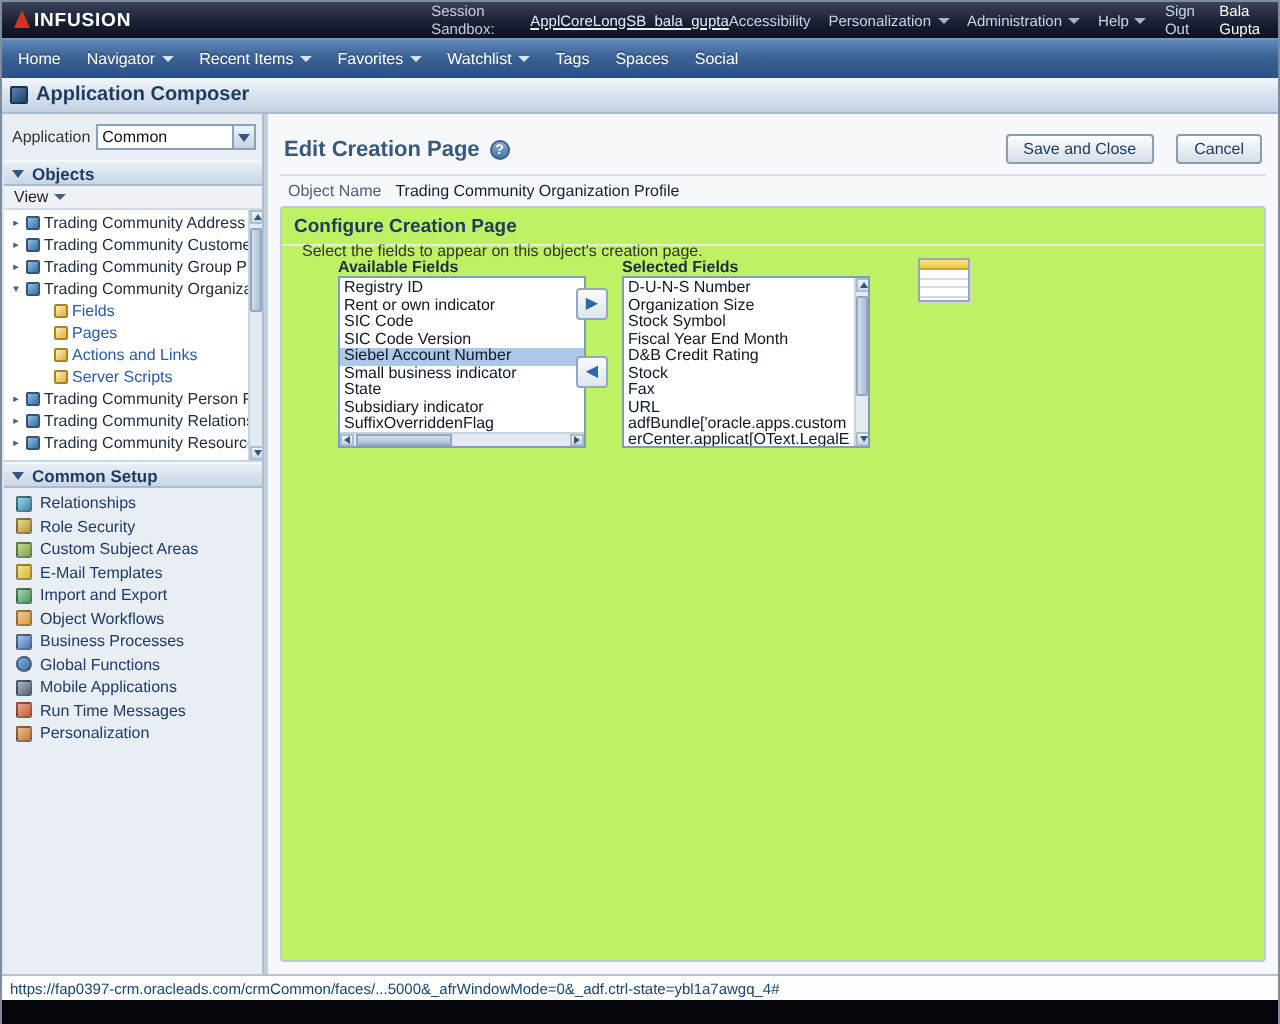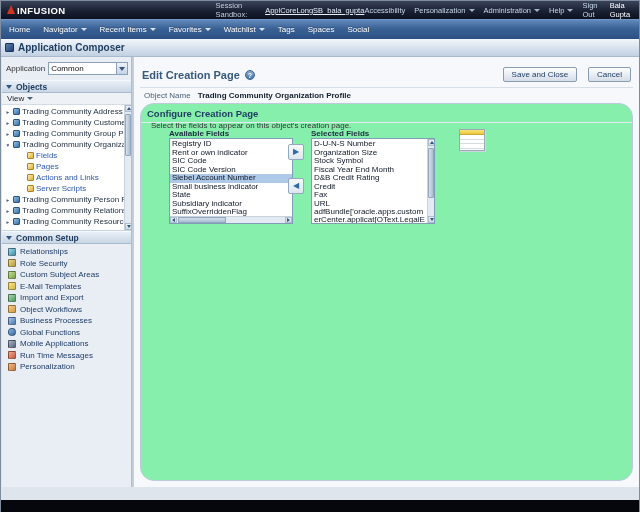--- a/index.html
+++ b/index.html
@@ -80,22 +80,22 @@
   
   .main{position:absolute;left:133px;top:56px;right:0;height:430px;background:#f6f8fb}
   .main-title-row{position:absolute;left:8px;top:12px;display:flex;align-items:center;gap:5px}
   .page-title{font-size:11px;font-weight:bold;color:#36597d}
   .help-icon{width:10px;height:10px;border-radius:50%;background:linear-gradient(#8cabcc,#4877ab);border:1px solid #3a628f;color:#fff;font-size:7px;font-weight:bold;display:flex;align-items:center;justify-content:center;cursor:pointer}
   .btns{position:absolute;right:8px;top:10px;display:flex;gap:11px}
   .btn{height:15px;padding:0 8px;font-size:8px;color:#1f3c64;background:linear-gradient(#fefefe,#e9eef4 50%,#d5dde8);border:1px solid #8a9cb2;border-radius:2px;cursor:pointer;font-family:inherit}
   .title-rule{position:absolute;left:6px;right:6px;top:30px;border-top:1px solid #d6dee7}
   .obj-row{position:absolute;left:10px;top:34px;display:flex;gap:7px;align-items:baseline}
   .obj-label{font-size:8px;color:#50607a}
-  .obj-value{font-size:8px;font-weight:bold;color:#15202e}
-  .cfg-panel{position:absolute;left:6px;top:46px;right:6px;bottom:6px;background:#86efac;border:1px solid #bccadb;border-radius:14px}
+  .obj-value{font-size:8px;font-weight:normal;color:#15202e}
+  .cfg-panel{position:absolute;left:6px;top:46px;right:6px;bottom:6px;background:#bef264;border:1px solid #bccadb;border-radius:2px}
   .cfg-header{padding:4px 6px 3px;font-size:9.5px;font-weight:bold;color:#1c3b5e;border-bottom:1px solid #e3eaf2}
   .instruction{position:absolute;left:10px;top:17px;font-size:8px;color:#333}
   .fields-label{position:absolute;top:25px;font-size:8px;font-weight:bold;color:#1d2c3e}
   .lbl-avail{left:28px}.lbl-sel{left:170px}
   .listbox{position:absolute;top:34px;width:124px;height:86px;border:1px solid #7f9db9;background:#fff;overflow:hidden}
   .avail{left:28px}.selected-list{left:170px}
   .list-inner{position:absolute;inset:1px 0 0 0}
   .selected-list .list-inner{right:7px}
   .avail .list-inner{bottom:7px}
   .opt{height:8.5px;line-height:8.5px;font-size:8px;padding:0 2px;white-space:nowrap;color:#101826;overflow:hidden;cursor:default}
@@ -434,21 +434,21 @@
             <div class="opt"><span>D-U-N-S Number</span></div>
 
             <div class="opt"><span>Organization Size</span></div>
 
             <div class="opt"><span>Stock Symbol</span></div>
 
             <div class="opt"><span>Fiscal Year End Month</span></div>
 
             <div class="opt"><span>D&amp;B Credit Rating</span></div>
 
-            <div class="opt"><span>Credit</span></div>
+            <div class="opt"><span>Stock</span></div>
 
             <div class="opt"><span>Fax</span></div>
 
             <div class="opt"><span>URL</span></div>
 
             <div class="opt wrap"><span>adfBundle['oracle.apps.customerCenter.applicat[OText.LegalEntity']</span></div>
 
         </div>
         <div class="sel-vscroll">
           <span class="vs-btn vs-up"></span>
@@ -459,15 +459,18 @@
 
       <div class="preview">
         <div class="pv-head"></div>
         <div class="pv-line"></div>
         <div class="pv-line"></div>
         <div class="pv-line"></div>
       </div>
     </div>
   </div>
 
+  <div class="status-url">
+    <span>https://fap0397-crm.oracleads.com/crmCommon/faces/...5000&amp;_afrWindowMode=0&amp;_adf.ctrl-state=ybl1a7awgq_4#</span>
+  </div>
   <div class="bottom-black"></div>
 
 </div>
 
 </body></html>

